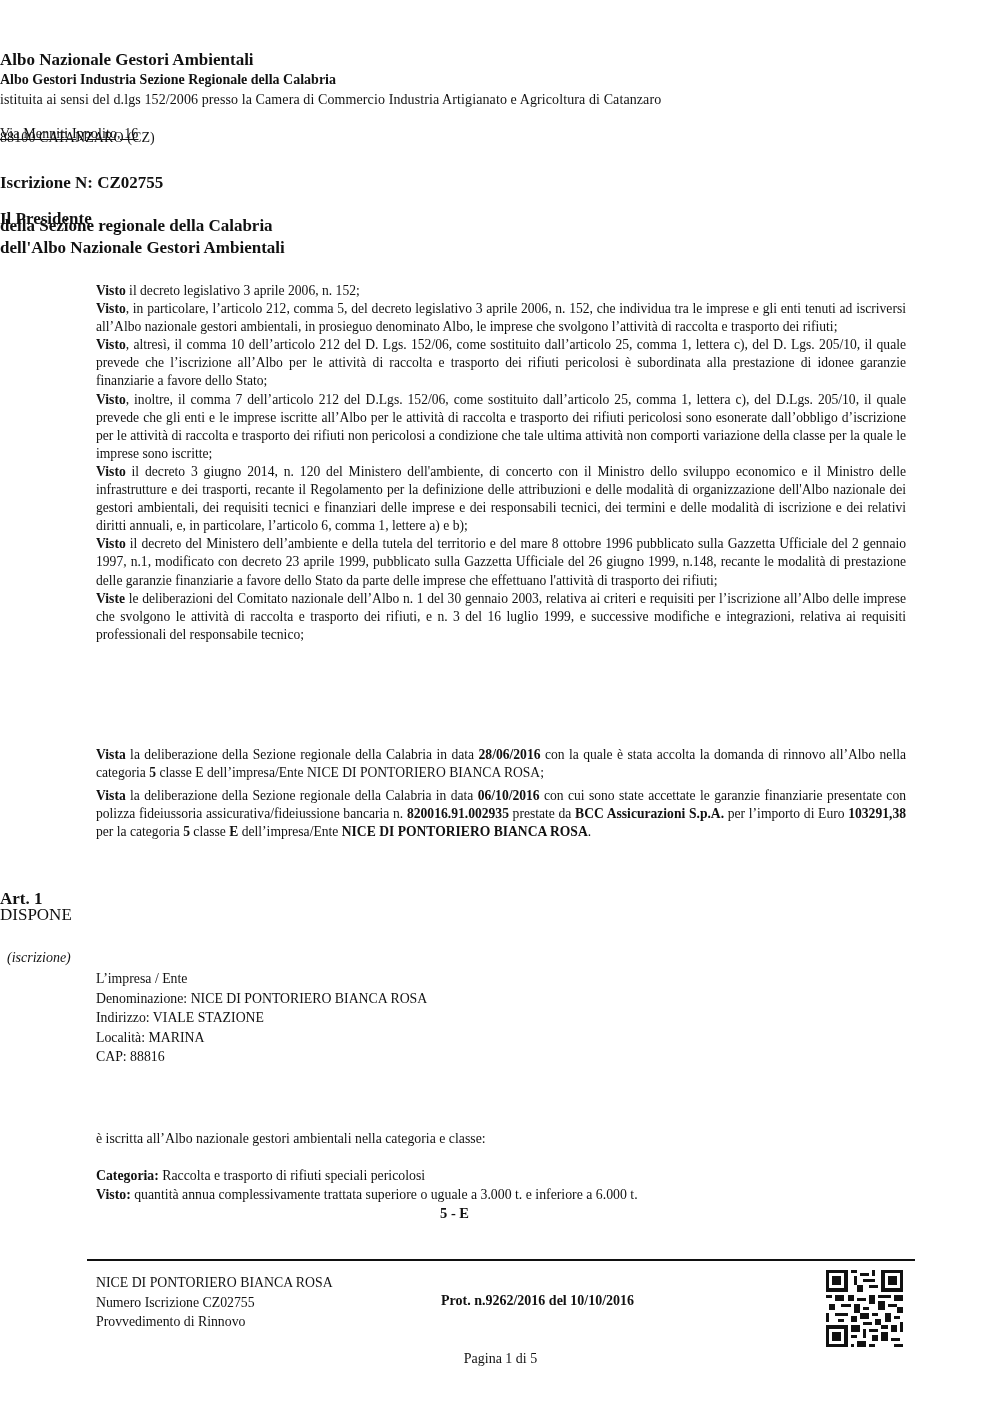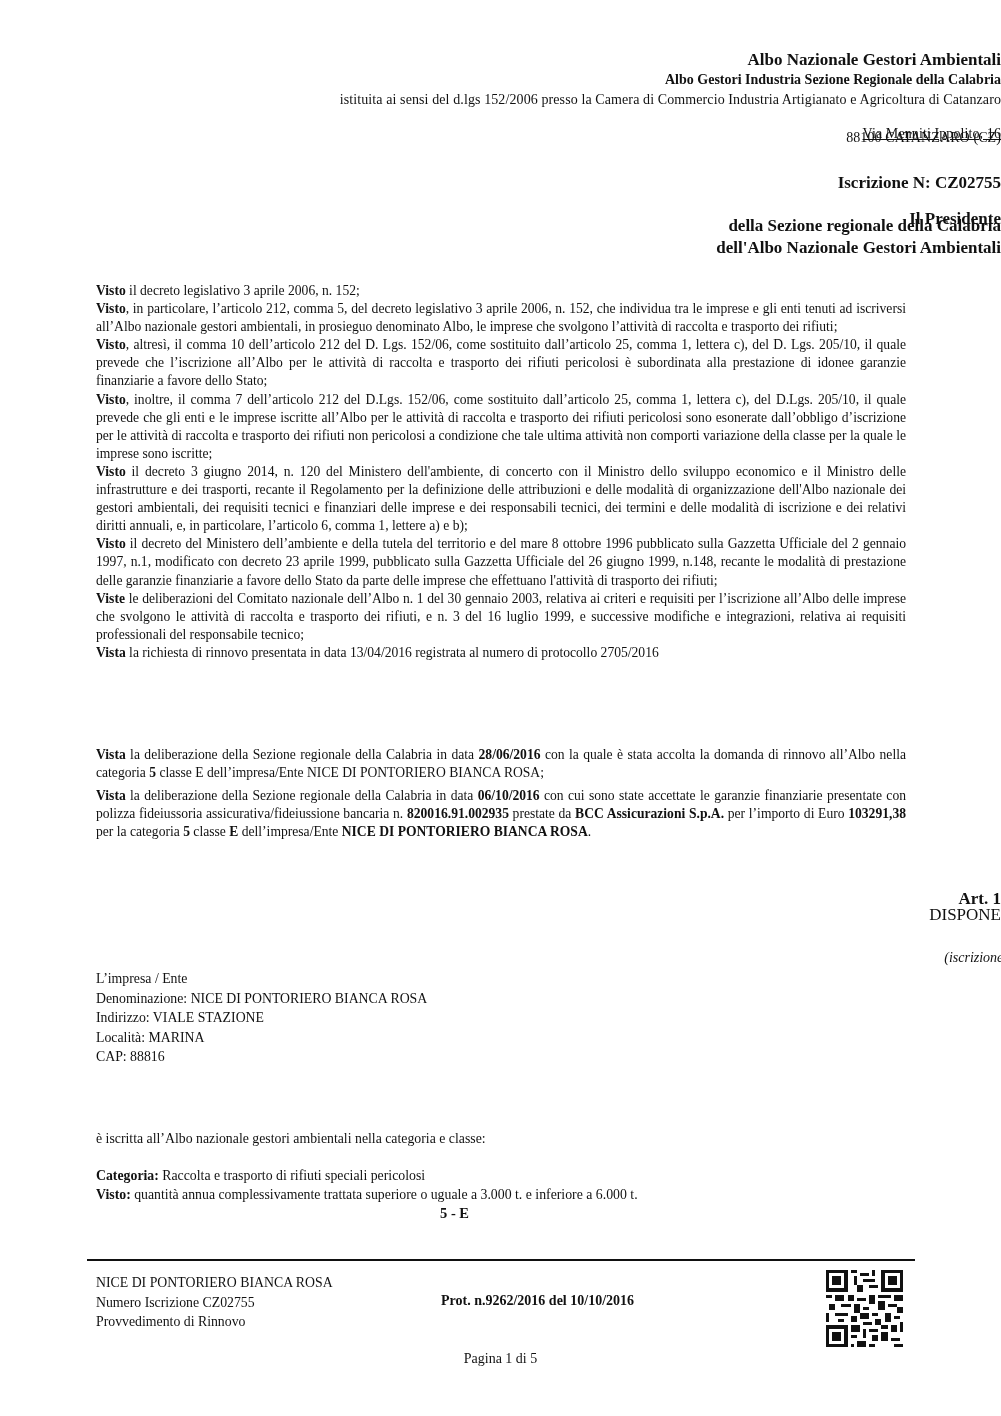--- a/index.html
+++ b/index.html
@@ -1,18 +1,18 @@
 <!DOCTYPE html>
 <html><head>
 <meta charset="utf-8">
 <style>
   html, body { margin:0; padding:0; background:#ffffff; }
   body { width:1001px; height:1416px; position:relative; overflow:hidden;
          font-family:"Liberation Serif","DejaVu Serif",serif; color:#111; }
-  .center { position:absolute; left:0; width:1001px; text-align:right; }
+  .center { position:absolute; left:0; width:1001px; text-align:left; }
   .h1 { font-weight:bold; font-size:17px; }
   .h2 { font-weight:bold; font-size:14px; }
   .sub { font-size:14px; letter-spacing:0.1px; }
   .title { font-weight:bold; font-size:17px; line-height:21px; }
   .body-block { position:absolute; left:96px; width:810px; font-size:13.6px; line-height:18.1px; text-align:justify; }
   .para { margin:0; }
   .body-block b { font-weight:bold; }
   .dispone { font-weight:normal; font-size:17px; }
   .art { font-weight:bold; font-size:17px; }
   .isc { font-style:italic; font-size:14px;padding-left:7px; }
@@ -38,21 +38,20 @@
 <div class="center title" style="top:237px;">dell'Albo  Nazionale  Gestori  Ambientali</div>
 
 <div class="body-block" style="top:282px;">
   <p class="para"><b>Visto</b><span> il decreto legislativo 3 aprile 2006,  n. 152;</span></p>
   <p class="para"><b>Visto</b><span>, in particolare, l’articolo 212, comma 5, del decreto legislativo 3 aprile 2006, n. 152, che individua tra le imprese e gli enti tenuti ad iscriversi all’Albo nazionale gestori ambientali, in prosieguo denominato Albo, le imprese che svolgono l’attività di raccolta e trasporto dei rifiuti;</span></p>
   <p class="para"><b>Visto</b><span>, altresì,  il comma 10 dell’articolo 212 del D. Lgs. 152/06, come sostituito dall’articolo 25, comma 1, lettera c), del D. Lgs. 205/10, il quale prevede che l’iscrizione all’Albo per le attività di raccolta e trasporto dei rifiuti pericolosi è subordinata alla prestazione di idonee garanzie finanziarie  a favore dello Stato;</span></p>
   <p class="para"><b>Visto</b><span>, inoltre,  il comma 7 dell’articolo 212 del D.Lgs. 152/06, come sostituito dall’articolo 25, comma 1, lettera c), del D.Lgs. 205/10, il quale prevede che gli enti e le imprese iscritte all’Albo per le attività di raccolta e trasporto dei rifiuti pericolosi sono esonerate dall’obbligo d’iscrizione per le attività di raccolta e trasporto dei rifiuti non pericolosi a condizione che tale ultima attività non comporti variazione della classe per la quale le imprese sono iscritte;</span></p>
   <p class="para"><b>Visto</b><span> il decreto 3 giugno 2014, n. 120 del Ministero dell'ambiente, di concerto con il Ministro dello sviluppo economico e il Ministro delle infrastrutture e dei trasporti,  recante il Regolamento per la definizione delle attribuzioni e delle modalità di organizzazione dell'Albo nazionale dei gestori ambientali, dei requisiti tecnici e finanziari delle imprese e dei responsabili tecnici, dei termini e delle modalità di iscrizione e dei relativi diritti annuali, e, in particolare, l’articolo 6, comma 1, lettere a) e b);</span></p>
   <p class="para"><b>Visto</b><span> il decreto del Ministero dell’ambiente e della tutela del territorio e del mare 8 ottobre 1996 pubblicato sulla Gazzetta Ufficiale del 2 gennaio 1997, n.1, modificato con decreto 23 aprile 1999, pubblicato sulla Gazzetta Ufficiale del 26 giugno 1999, n.148, recante le modalità di prestazione delle garanzie finanziarie a favore dello Stato da parte delle imprese che effettuano l'attività di trasporto dei rifiuti;</span></p>
   <p class="para"><b>Viste</b><span> le deliberazioni del Comitato nazionale dell’Albo n. 1 del 30 gennaio 2003, relativa ai criteri e requisiti per l’iscrizione all’Albo delle imprese che svolgono le attività di raccolta e trasporto dei rifiuti, e n. 3 del 16 luglio 1999, e successive modifiche e integrazioni, relativa ai requisiti professionali del responsabile tecnico;</span></p>
-  <p class="para"><b>Vista</b><span> la richiesta di rinnovo presentata in data 13/04/2016  registrata al numero di protocollo 2705/2016</span></p>
 </div>
 
 <div class="body-block" style="top:746px; line-height:18.3px;">
   <p class="para">
     <b>Vista</b><span> la deliberazione della Sezione regionale della Calabria in data </span><b>28/06/2016</b><span> con la quale è stata accolta la domanda di rinnovo all’Albo nella categoria </span><b>5</b><span> classe </span><span>E</span><span> dell’impresa/Ente  </span><span>NICE DI PONTORIERO  BIANCA ROSA</span><span>;</span>
   </p>
   <p class="para" style="margin-top:4px;">
     <b>Vista</b><span> la deliberazione della Sezione regionale della Calabria in data </span><b>06/10/2016</b><span> con cui sono state accettate le garanzie finanziarie presentate con polizza fideiussoria assicurativa/fideiussione bancaria n. </span><b>820016.91.002935</b><span> prestate da </span><b>BCC Assicurazioni S.p.A.</b><span> per l’importo di Euro </span><b>103291,38</b><span> per la categoria </span><b>5</b><span> classe </span><b>E</b><span> dell’impresa/Ente </span><b>NICE DI PONTORIERO  BIANCA ROSA</b><span>.</span>
   </p>
 </div>

